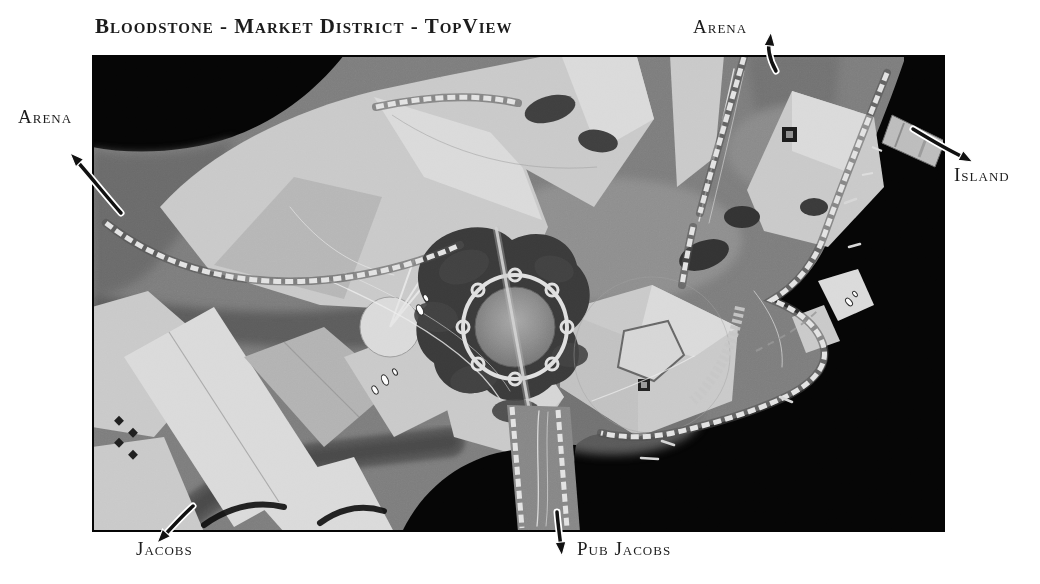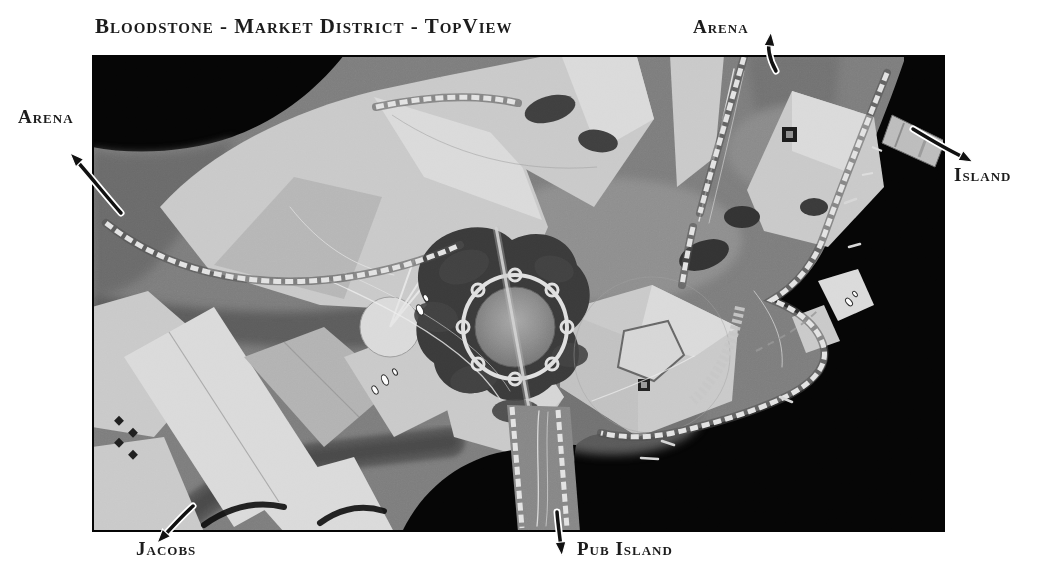--- a/index.html
+++ b/index.html
@@ -15,21 +15,21 @@
     font-family:"Liberation Serif","DejaVu Serif",serif;
   }
   .title{
     position:absolute;left:95px;top:14px;margin:0;
     font-size:21px;font-weight:600;font-variant:small-caps;
     letter-spacing:1px;color:var(--label-text,#1c1c1c);white-space:nowrap;
   }
   .map-frame{position:absolute;left:92px;top:55px;width:853px;height:477px;}
   .map-frame svg{display:block;}
   .map-label{
-    position:absolute;font-variant:small-caps;font-weight:700;font-size:19px;
+    position:absolute;font-variant:small-caps;font-weight:400;font-size:19px;
     letter-spacing:1px;color:var(--label-text,#1c1c1c);white-space:nowrap;
   }
   .lbl-arena-left{left:18px;top:106px;}
   .lbl-arena-top{left:693px;top:16px;}
   .lbl-artisan{left:954px;top:164px;}
   .lbl-jacobs{left:136px;top:538px;}
   .lbl-pub-island{left:577px;top:538px;}
   .arrows{position:absolute;left:0;top:0;pointer-events:none;}
   .arrow-case{fill:none;stroke:#ffffff;stroke-width:7;stroke-linecap:round;}
   .arrow-line{fill:none;stroke:var(--arrow-color,#111);stroke-width:3.5;stroke-linecap:round;}
@@ -229,21 +229,21 @@
 
       <rect x="0" y="0" width="853" height="477" filter="url(#grain)" opacity="0.1" style="mix-blend-mode:overlay"></rect>
       <rect x="1" y="1" width="851" height="475" fill="none" stroke="#050505" stroke-width="2"></rect>
     </svg>
   </div>
 
   <span class="map-label lbl-arena-left">Arena</span>
   <span class="map-label lbl-arena-top">Arena</span>
   <span class="map-label lbl-artisan">Island</span>
   <span class="map-label lbl-jacobs">Jacobs</span>
-  <span class="map-label lbl-pub-island">Pub Island</span>
+  <span class="map-label lbl-pub-island">Pub Jacobs</span>
 
   <svg class="arrows" width="1040" height="584" viewBox="0 0 1040 584">
     <g>
       <path class="arrow-case" d="M 121,213 C 106,196 91,177 76,160"></path>
       <path class="arrow-line" d="M 121,213 C 106,196 91,177 76,160"></path>
       <path class="arrow-head" transform="translate(70,153) rotate(136)" d="M 0,0 L -5.5,-14 L 5.5,-14 Z"></path>
     </g>
     <g>
       <path class="arrow-case" d="M 776,71 C 769,59 767,46 770,37"></path>
       <path class="arrow-line" d="M 776,71 C 769,59 767,46 770,37"></path>

